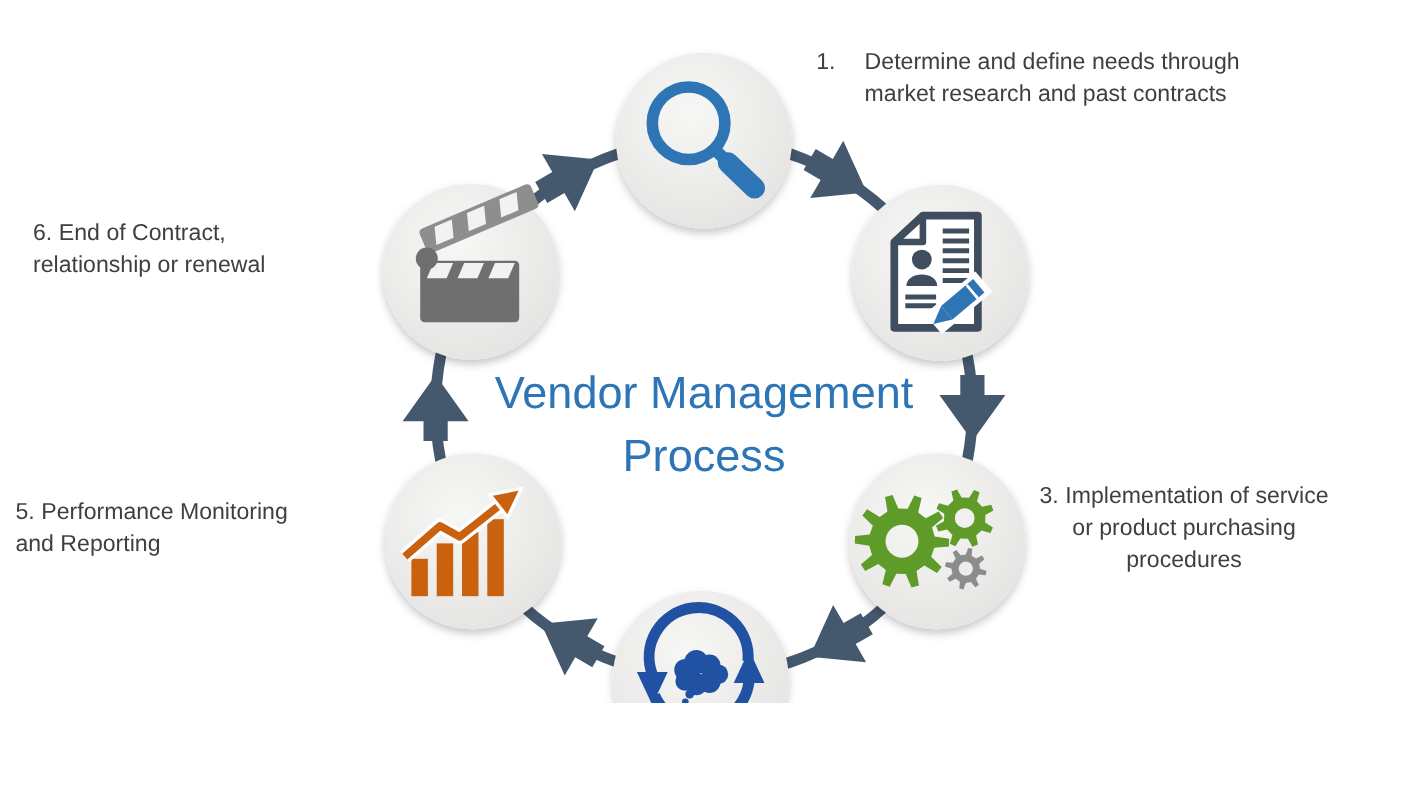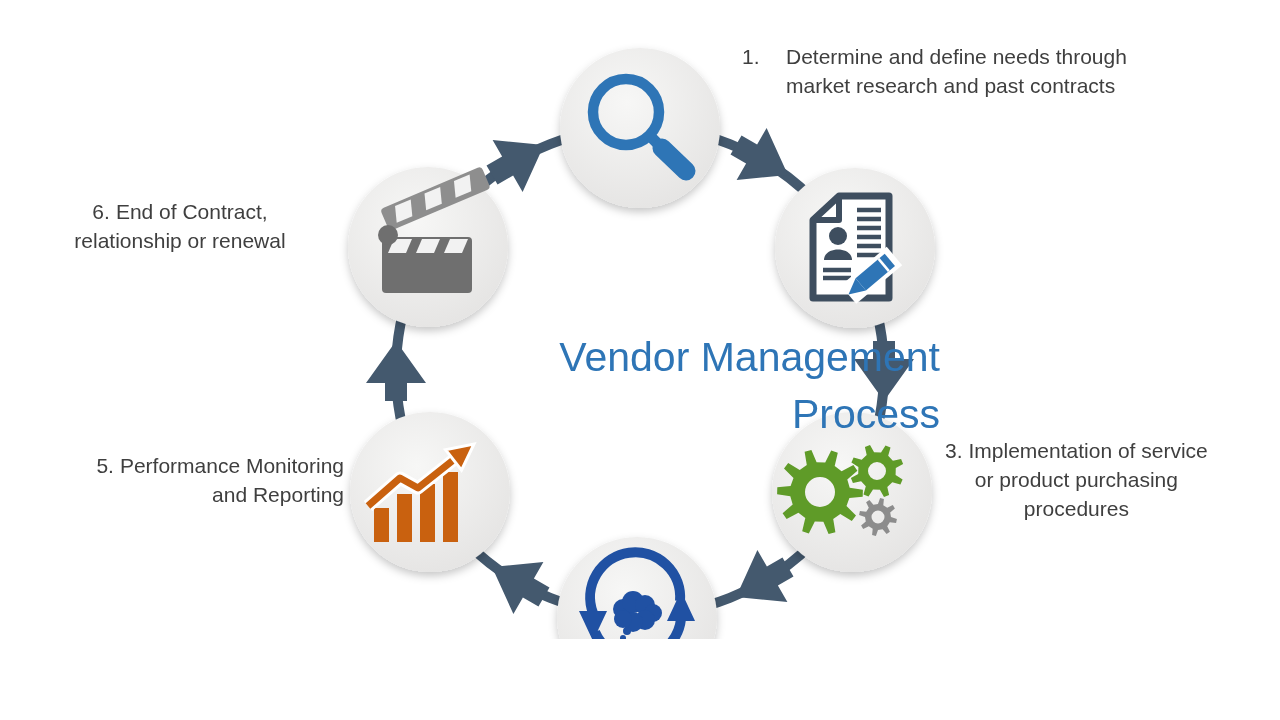--- a/index.html
+++ b/index.html
@@ -25,28 +25,28 @@
   .s-white{stroke:#ffffff;fill:none;}
   .f-board{fill:#6F6F6F;}
   .f-slate2{fill:#8E8E8E;}
   .f-slot{fill:#F2F2F2;}
 
   .label{position:absolute;font-size:21px;line-height:29px;color:var(--text-gray,#3F3F3F);}
   .s1{left:742px;top:42px;}
   .s2{left:945px;top:198px;}
   .s3{left:945px;top:436px;text-align:center;}
   .s4{left:746px;top:634px;}
-  .s5{left:44px;top:451px;width:300px;text-align:right;}
-  .s6{left:30px;top:197px;width:300px;text-align:center;}
+  .s5{left:14px;top:451px;width:300px;text-align:left;}
+  .s6{left:30px;top:197px;width:300px;text-align:left;}
   .num{margin-right:6px;}
   .num1{display:inline-block;width:44px;margin-right:0;vertical-align:top;}
   .txt{white-space:pre-line;}
   .txt-hang{display:inline-block;vertical-align:top;}
 
-  .title{position:absolute;left:340px;top:329px;width:600px;text-align:right;
+  .title{position:absolute;left:340px;top:329px;width:600px;text-align:center;
          font-size:41px;line-height:57px;color:var(--accent-blue,#2E75B6);white-space:pre-line;}
 </style>
 </head>
 <body>
 
 <div class="stage">
 
   <svg width="1280" height="720" viewBox="0 0 1280 720">
     <defs>
       <radialGradient id="cg" cx="42%" cy="34%" r="78%">

